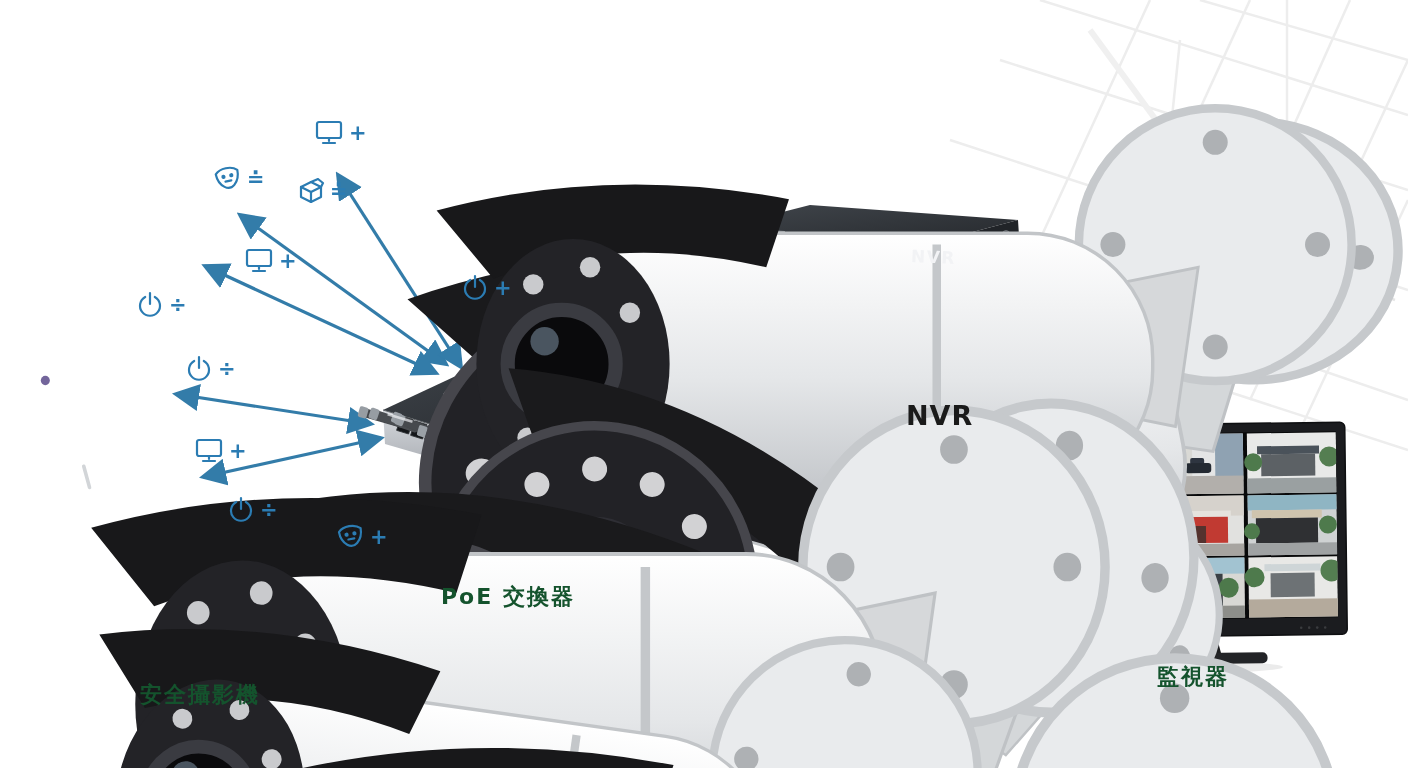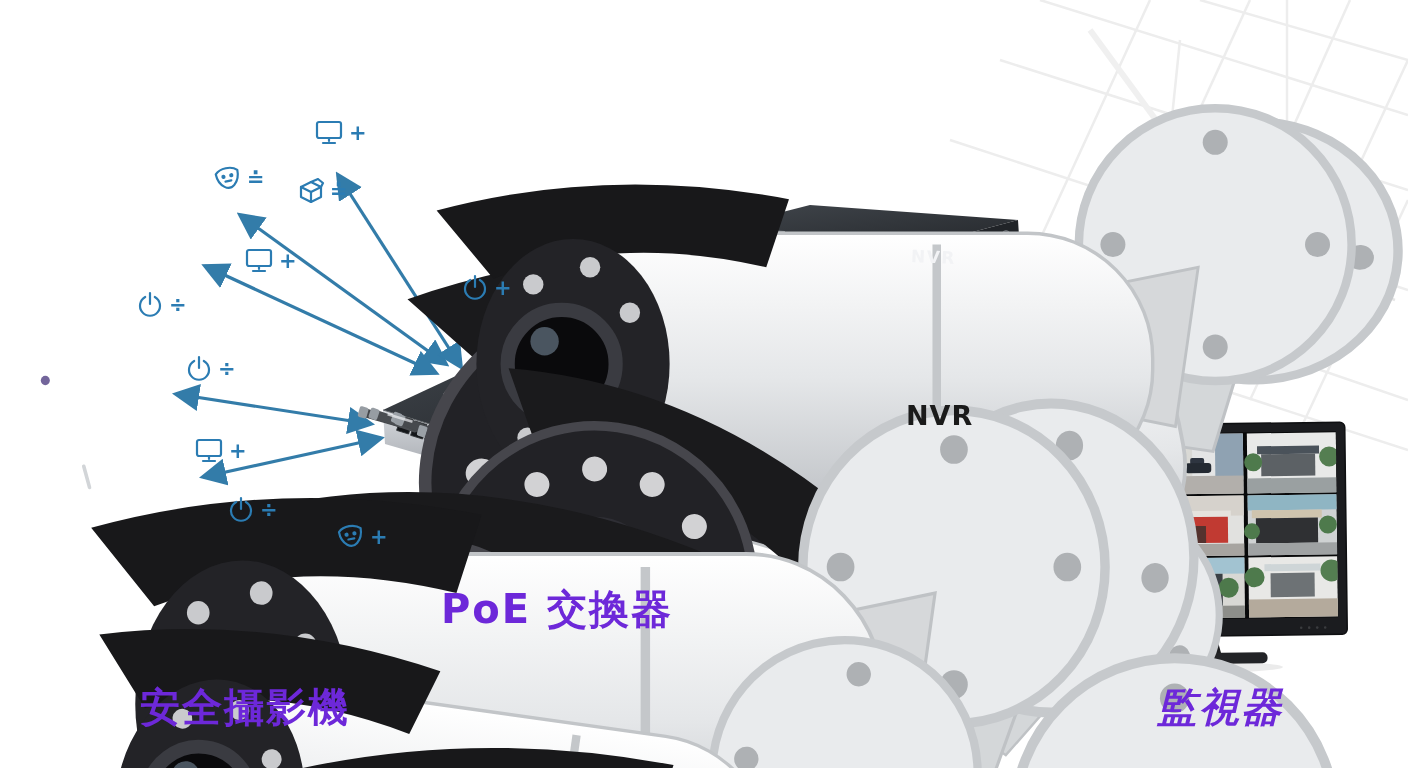--- a/index.html
+++ b/index.html
@@ -1,19 +1,19 @@
 <!DOCTYPE html>
 <html><head>
 <meta charset="utf-8">
 <style>
   html,body{margin:0;padding:0;}
   body{font-family:"DejaVu Sans","Liberation Sans",sans-serif;background:#fff;}
   #stage{position:relative;width:1408px;height:768px;background:#ffffff;overflow:hidden;}
   #diagram-svg{position:absolute;left:0;top:0;}
-  .big-label{position:absolute;font-size:40px;font-weight:800;color:#6d28d9;letter-spacing:2px;white-space:nowrap;}
+  .big-label{position:absolute;font-size:22px;font-weight:800;color:#14532d;letter-spacing:2px;white-space:nowrap;}
   .nvr-mid-label{position:absolute;left:906px;top:400px;font-size:27px;font-weight:600;color:#1a1a1a;letter-spacing:1px;}
   .nvr-device-label{position:absolute;left:911px;top:247px;font-size:17px;font-weight:600;color:#f2f3f5;letter-spacing:1.5px;transform:rotate(2.5deg);}
   .feat-icon{position:absolute;display:flex;align-items:center;gap:4px;color:#2b7cb3;}
   .feat-icon svg{stroke:#2b7cb3;fill:none;stroke-width:2.2;stroke-linecap:round;stroke-linejoin:round;}
   .feat-icon .op{font-size:21px;font-weight:700;line-height:1;color:#2b7cb3;}
 </style>
 </head>
 <body>
 
 <div id="stage">
@@ -383,21 +383,21 @@
       <use href="#camside"></use>
     </g>
     <g transform="translate(188,578) scale(0.87)">
           <use href="#camside"></use>
         </g>
   </g>
 </svg>
 
 <div class="big-label" style="left:120px;top:680px;margin-left:20px;">安全攝影機</div>
 <div class="big-label" style="left:441px;top:582px;">PoE 交換器</div>
-<div class="big-label" style="left:1157px;top:680px;font-style:italic;">監視器</div>
+<div class="big-label" style="left:1157px;top:662px;">監視器</div>
 <div class="nvr-mid-label">NVR</div>
 <div class="nvr-device-label">NVR</div>
 
 <div class="feat-icon" style="left:315px;top:120px;">
   <svg width="30" height="26" viewBox="0 0 30 26">
         <rect x="2" y="2" width="24" height="16" rx="2"></rect>
         <line x1="14" y1="18" x2="14" y2="21"></line>
         <line x1="8" y1="23" x2="20" y2="23"></line>
       </svg>
   <span class="op">+</span>

